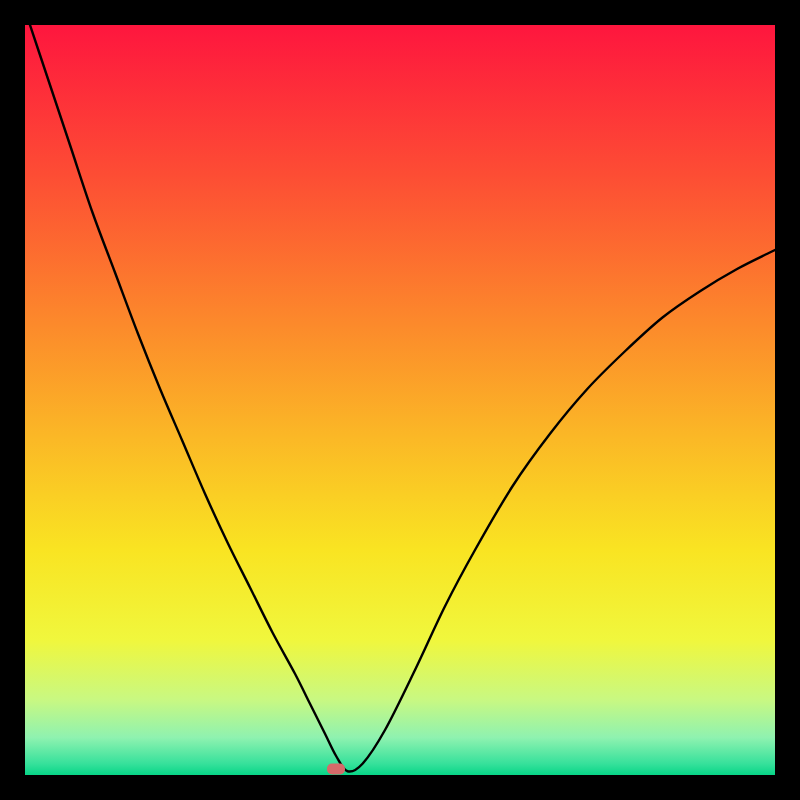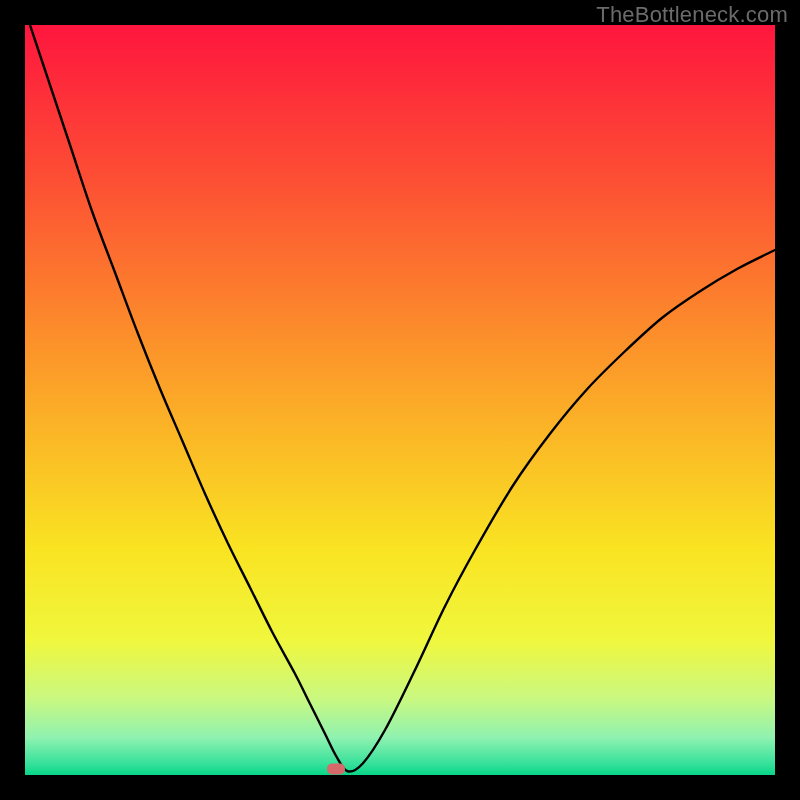--- a/index.html
+++ b/index.html
@@ -84,14 +84,13 @@
       <rect x="0" y="0" width="100" height="100" fill="url(#bg)"></rect>
     </svg>
 
     <svg class="curve" viewBox="0 0 100 100" preserveAspectRatio="none">
       <path id="curve-path" fill="none" stroke="#000000" vector-effect="non-scaling-stroke" stroke-width="2.4" stroke-linecap="round" stroke-linejoin="round" d="M 0 -2 C 0.5 -0.5, 2 4, 3 7 C 4 10, 5 13, 6 16 C 7 19, 8 22.166666666666668, 9 25 C 10 27.833333333333332, 11 30.333333333333332, 12 33 C 13 35.666666666666664, 14 38.416666666666664, 15 41 C 16 43.583333333333336, 17 46.083333333333336, 18 48.5 C 19 50.916666666666664, 20 53.166666666666664, 21 55.5 C 22 57.833333333333336, 23 60.25, 24 62.5 C 25 64.75, 26 66.91666666666667, 27 69 C 28 71.08333333333333, 29 73, 30 75 C 31 77, 32 79.08333333333333, 33 81 C 34 82.91666666666667, 35.166666666666664 84.91666666666667, 36 86.5 C 36.833333333333336 88.08333333333333, 37.333333333333336 89.16666666666667, 38 90.5 C 38.666666666666664 91.83333333333333, 39.416666666666664 93.33333333333333, 40 94.5 C 40.583333333333336 95.66666666666667, 41 96.66666666666667, 41.5 97.5 C 42 98.33333333333333, 42.416666666666664 99.33333333333333, 43 99.5 C 43.583333333333336 99.66666666666667, 44.166666666666664 99.41666666666667, 45 98.5 C 45.833333333333336 97.58333333333333, 46.833333333333336 96.08333333333333, 48 94 C 49.166666666666664 91.91666666666667, 50.666666666666664 88.75, 52 86 C 53.333333333333336 83.25, 54.66666666666667 80.16666666666667, 56.00000000000001 77.5 C 57.33333333333334 74.83333333333333, 58.5 72.66666666666667, 60 70 C 61.5 67.33333333333333, 63.333333333333336 64.08333333333333, 65 61.5 C 66.66666666666667 58.916666666666664, 68.33333333333333 56.666666666666664, 70 54.5 C 71.66666666666667 52.333333333333336, 73.33333333333333 50.33333333333333, 75 48.5 C 76.66666666666667 46.66666666666667, 78.33333333333333 45.08333333333334, 80 43.50000000000001 C 81.66666666666667 41.91666666666667, 83.33333333333333 40.333333333333336, 85 39 C 86.66666666666667 37.666666666666664, 88.33333333333333 36.583333333333336, 90 35.5 C 91.66666666666667 34.416666666666664, 93.33333333333333 33.416666666666664, 95 32.5 C 96.66666666666667 31.583333333333332, 99.16666666666667 30.416666666666668, 100 30"></path>
     </svg>
 
     <div class="marker" id="marker" style="left: 311.25px; top: 744px; background: rgb(214, 106, 106);"></div>
   </div>
 
-  <div class="watermark">TheBottleneck.com</div>
 </div>
 
 </body></html>

